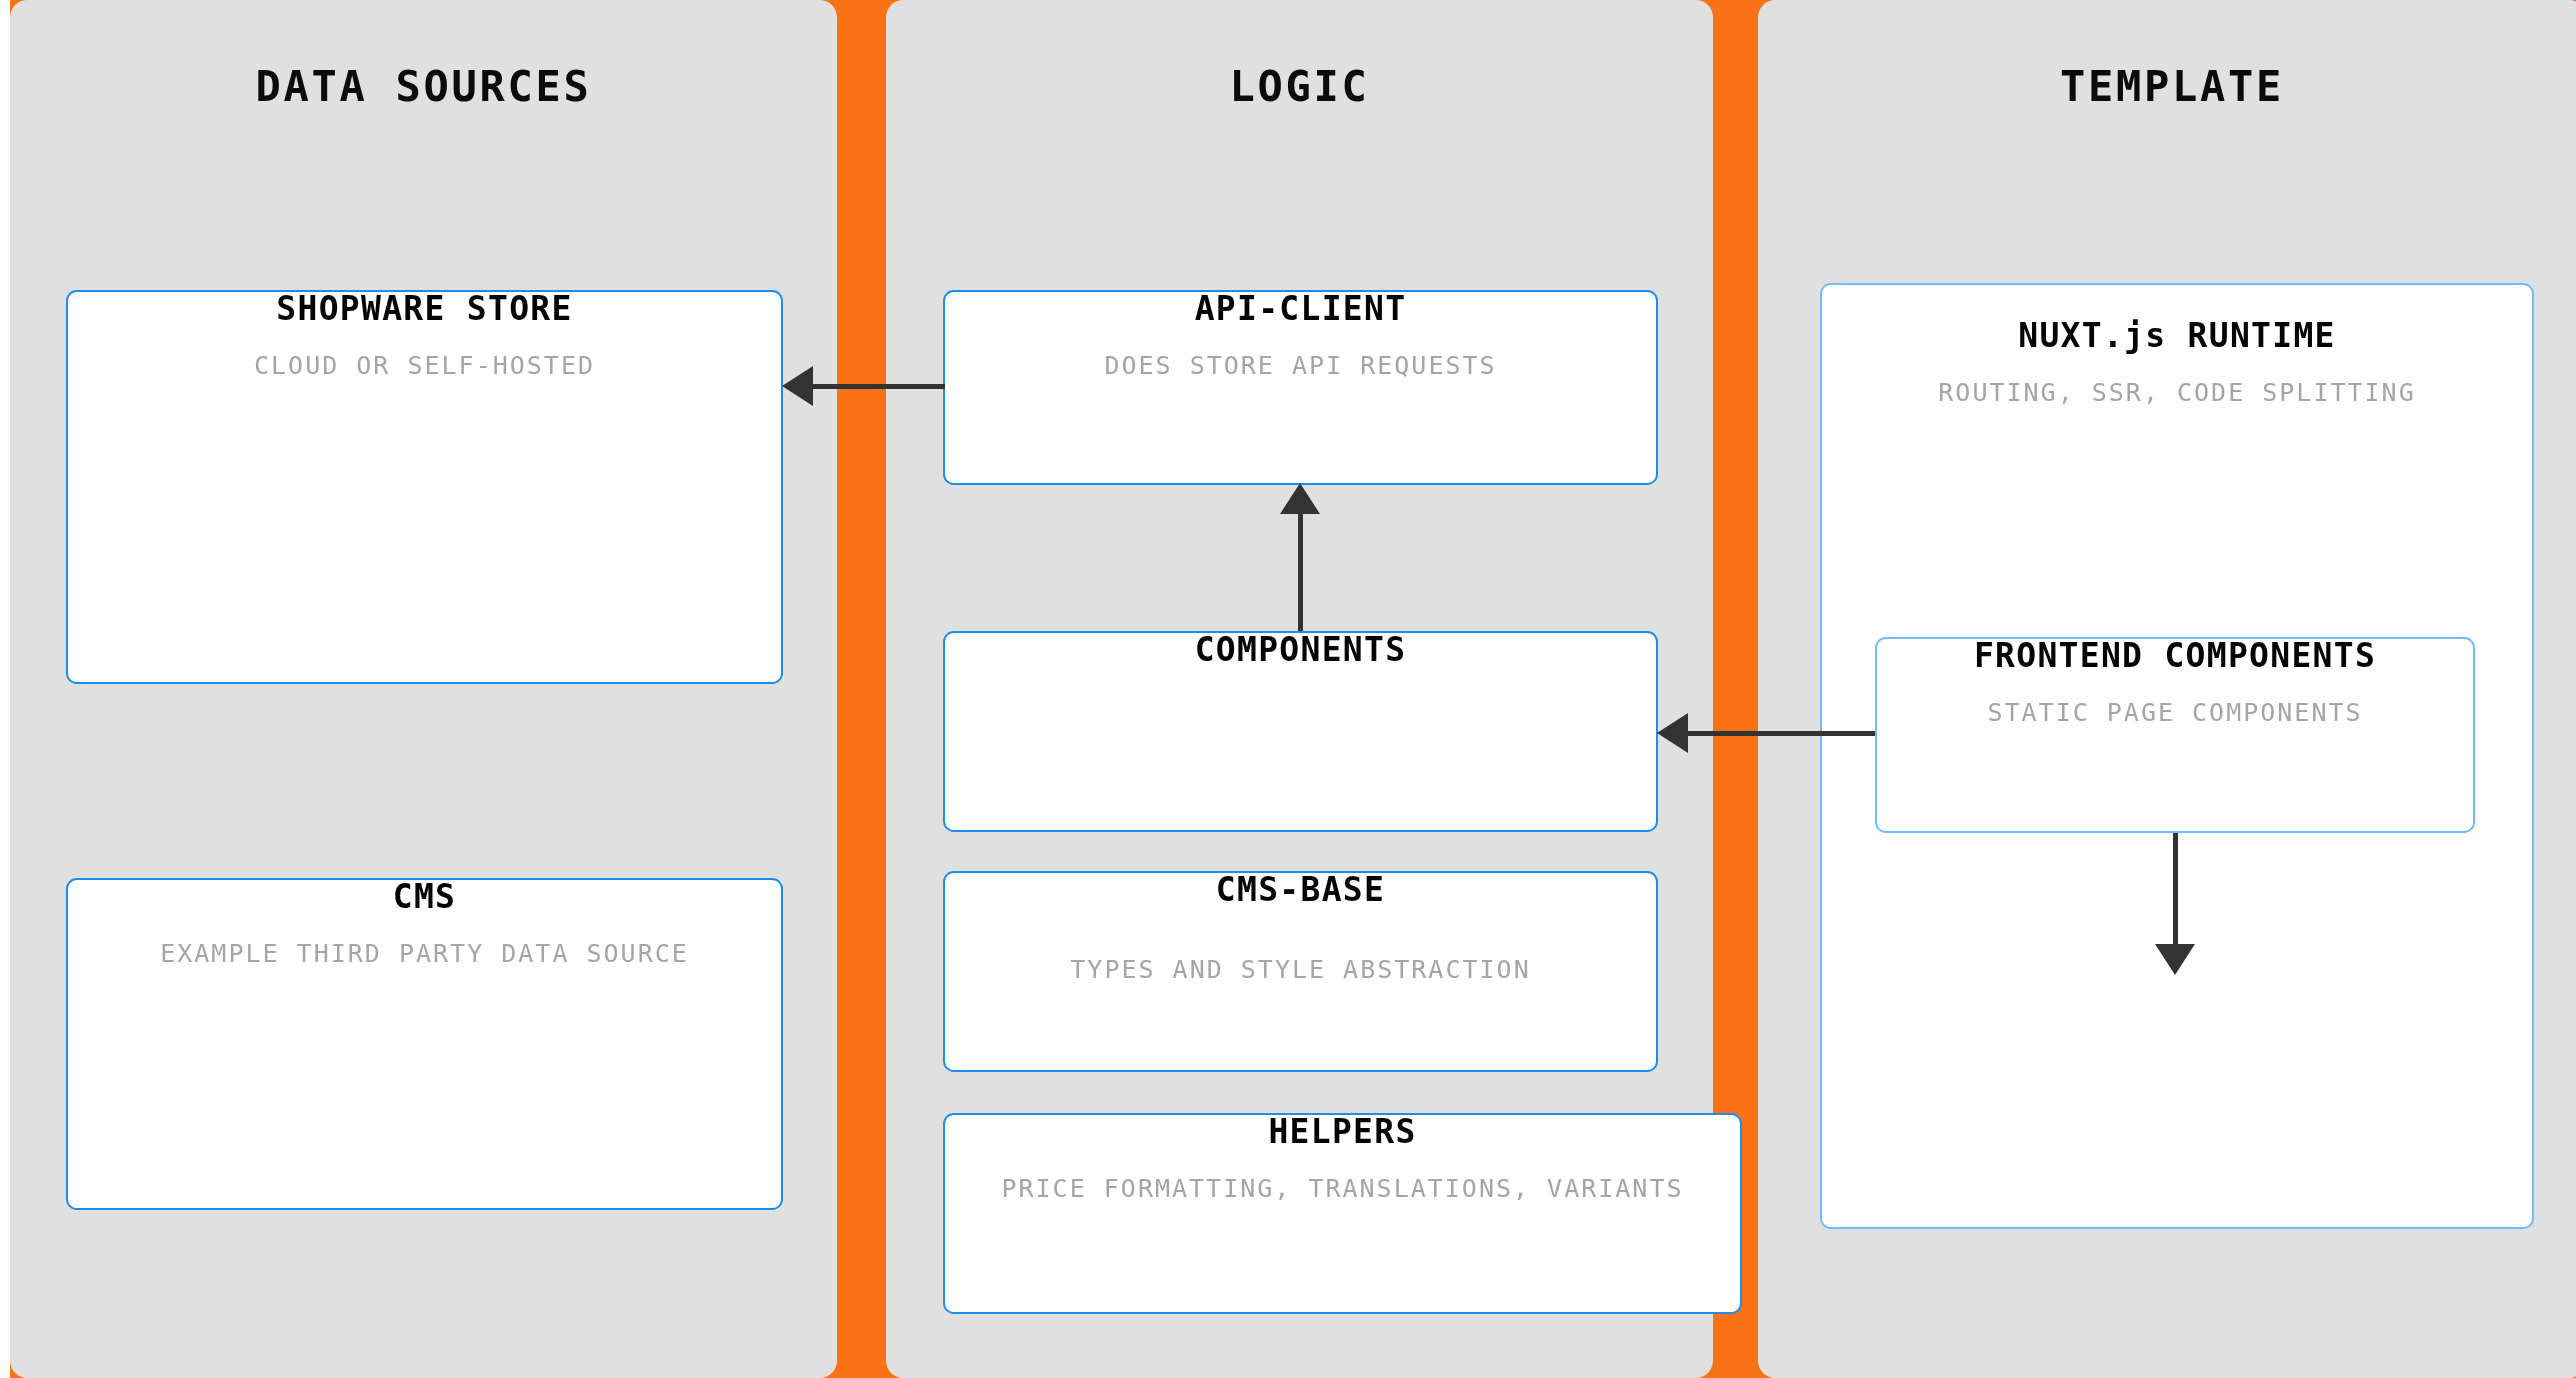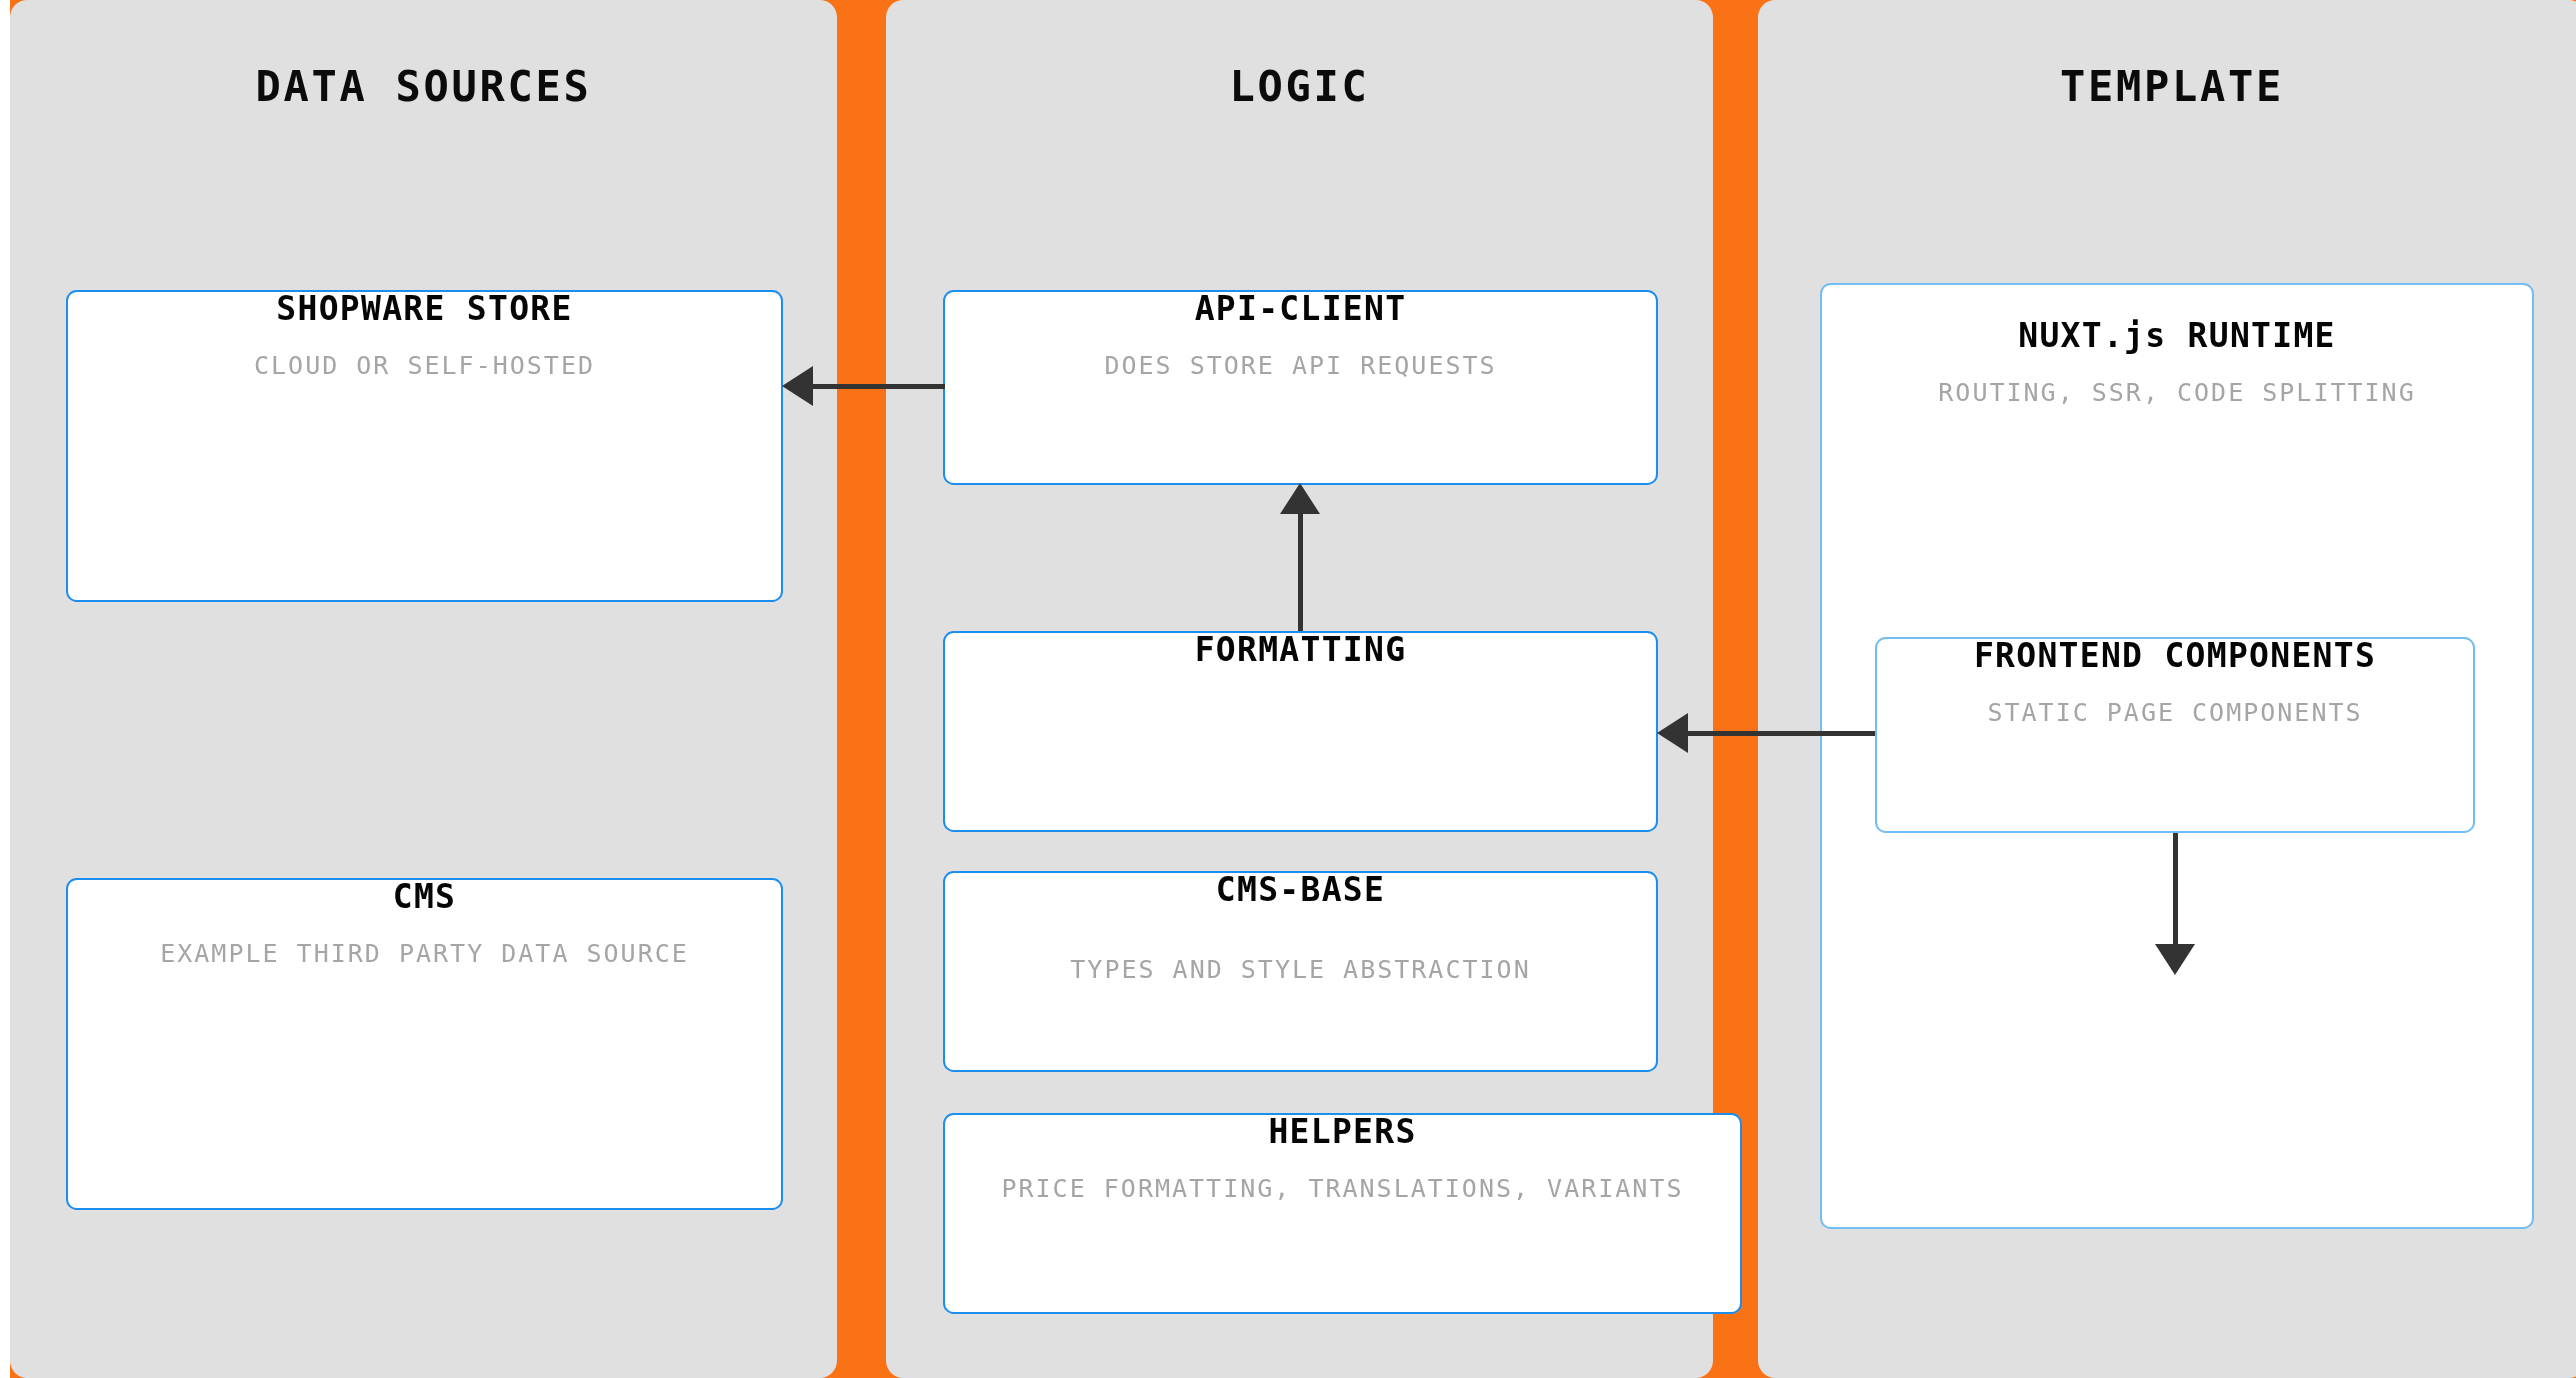--- a/index.html
+++ b/index.html
@@ -121,41 +121,41 @@
 </style>
 </head>
 <body>
 
 <div id="canvas">
 
   <div class="panel" id="panel-data">
     <div class="panel-title">DATA SOURCES</div>
   </div>
 
-  <div class="card" style="left:56px; top:290px; width:717px; height:312px;">
+  <div class="card" style="left:56px; top:290px; width:717px; height:394px;">
     <div class="card-title">SHOPWARE STORE</div>
     <div class="card-sub">CLOUD OR SELF-HOSTED</div>
   </div>
 
   <div class="card" style="left:56px; top:878px; width:717px; height:332px;">
     <div class="card-title">CMS</div>
     <div class="card-sub">EXAMPLE THIRD PARTY DATA SOURCE</div>
   </div>
 
   <div class="panel" id="panel-logic">
     <div class="panel-title">LOGIC</div>
   </div>
 
   <div class="card" style="left:933px; top:290px; width:715px; height:195px;">
     <div class="card-title">API-CLIENT</div>
     <div class="card-sub">DOES STORE API REQUESTS</div>
   </div>
 
   <div class="card" style="left:933px; top:631px; width:715px; height:201px;">
-    <div class="card-title">FORMATTING</div>
+    <div class="card-title">COMPONENTS</div>
   </div>
 
   <div class="card" style="left:933px; top:871px; width:715px; height:201px;gap:23px;">
     <div class="card-title">CMS-BASE</div>
     <div class="card-sub">TYPES AND STYLE ABSTRACTION</div>
   </div>
 
   <div class="card" style="left:933px; top:1113px; width:799px; height:201px;">
     <div class="card-title">HELPERS</div>
     <div class="card-sub">PRICE FORMATTING, TRANSLATIONS, VARIANTS</div>

